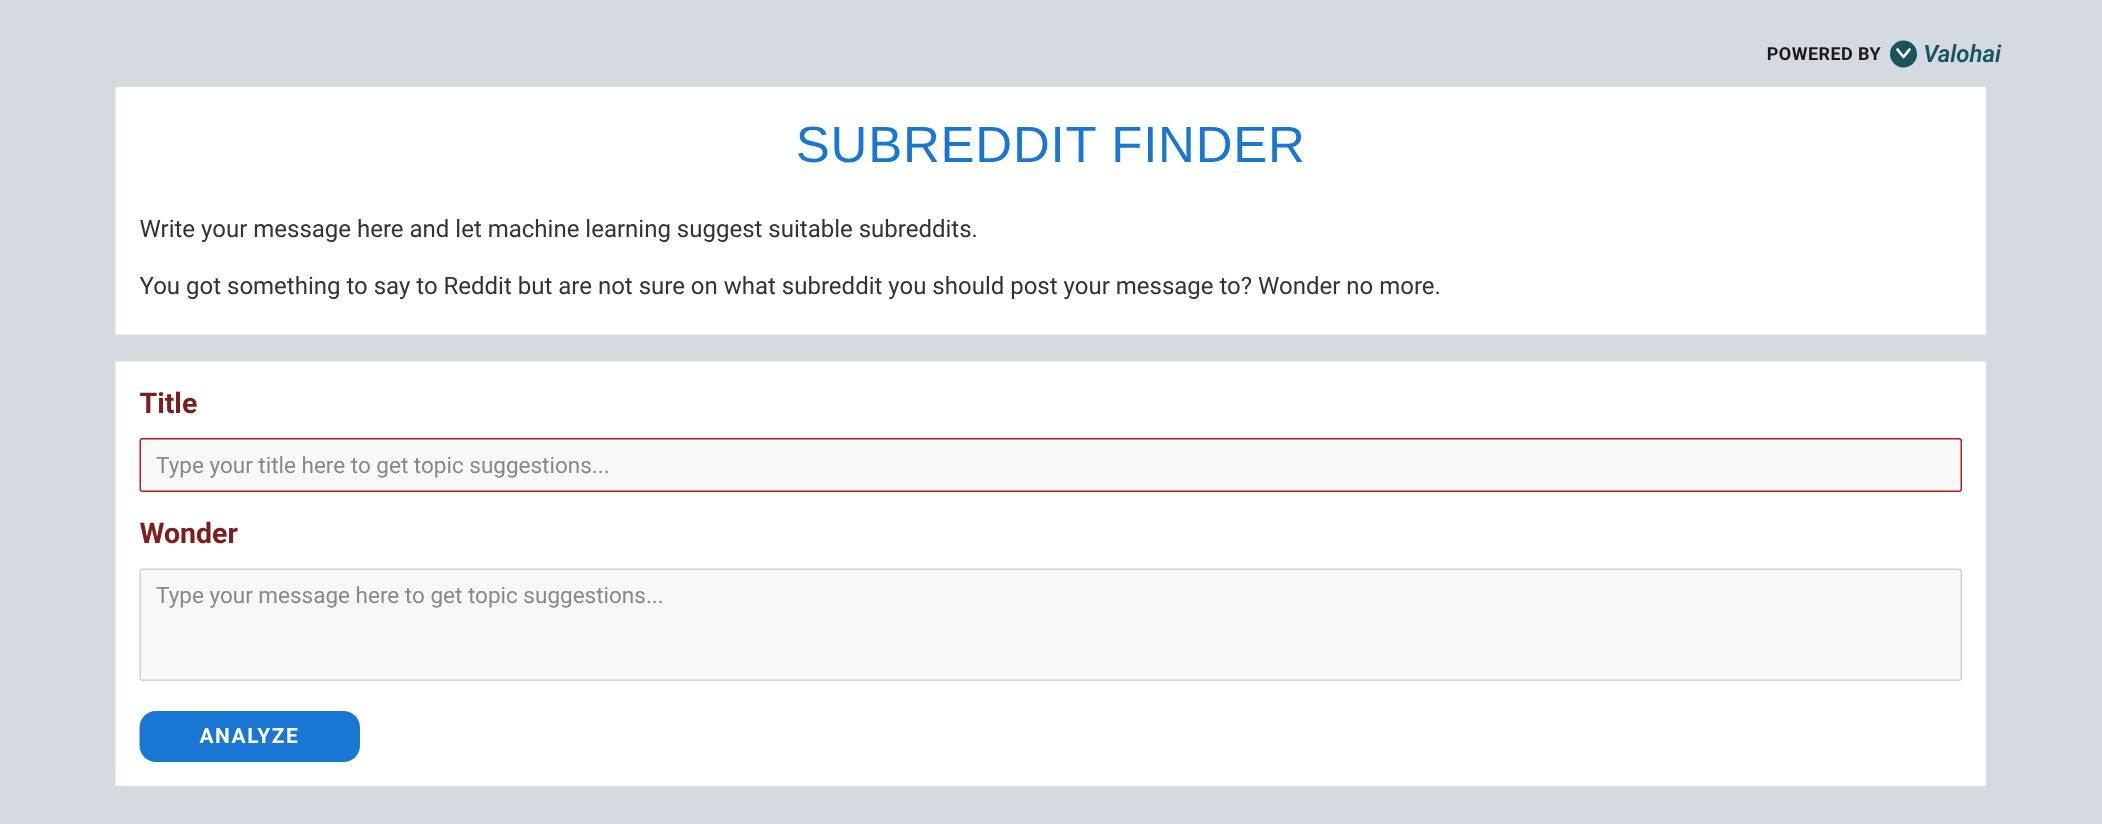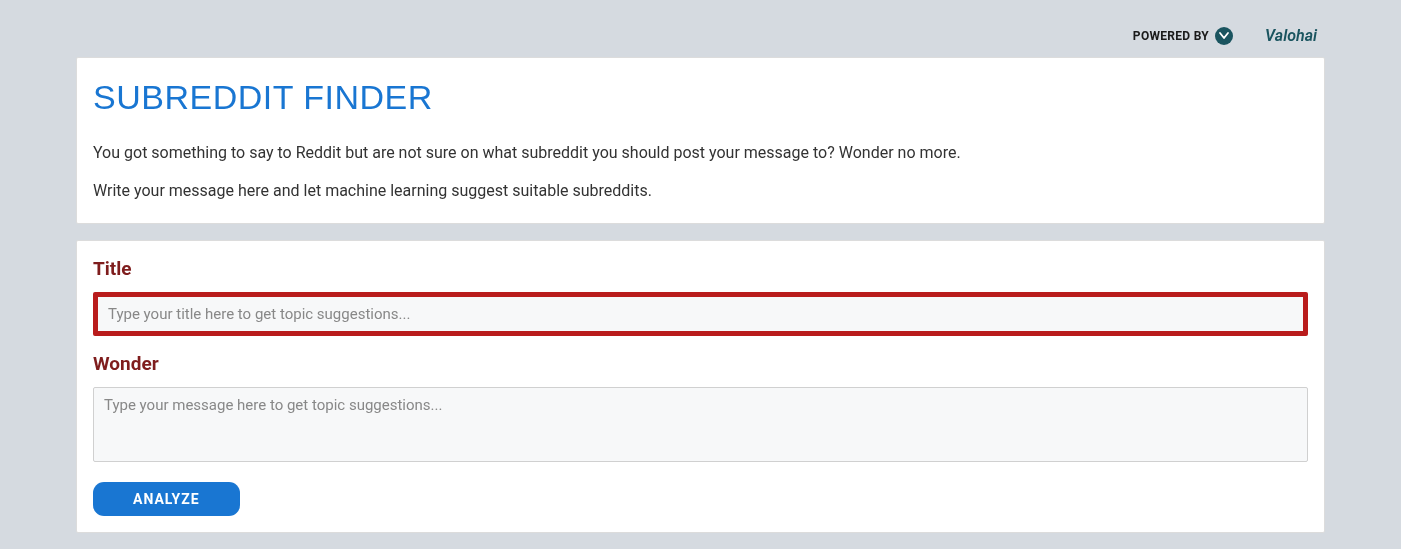--- a/index.html
+++ b/index.html
@@ -11,21 +11,21 @@
       background-color: #d5dae0;
       font-family: -apple-system, BlinkMacSystemFont, "Segoe UI", Roboto, "Helvetica Neue", Arial, sans-serif;
       width: 1401px;
       height: 549px;
       overflow: hidden;
     }
     .powered-by {
       display: flex;
       align-items: center;
       justify-content: flex-end;
-      padding: 26px 84px 12px 0;
+      padding: 26px 67px 12px 0;
       gap: 6px;
     }
     .powered-by-text {
       font-size: 12px;
       font-weight: 700;
       color: #1a1a1a;
       letter-spacing: 0.3px;
     }
     .valohai-logo {
       display: flex;
@@ -39,36 +39,36 @@
       border-radius: 50%;
       display: flex;
       align-items: center;
       justify-content: center;
     }
     .valohai-text {
       font-size: 16px;
       font-weight: 600;
       color: #1a545f;
       font-style: italic;
-      margin-left: 28px;
     }
     .card {
       background-color: #ffffff;
       margin: 0 76px 16px 76px;
       border: 1px solid #dcdcdc;
       border-radius: 2px;
       padding: 20px 16px;
     }
     .page-title {
       color: #1976d2;
       font-size: 34px;
       font-weight: 400;
       letter-spacing: 0.5px;
       margin-bottom: 24px;
       font-family: -apple-system, BlinkMacSystemFont, "Segoe UI", sans-serif;
+      text-align: center;
     }
     .description {
       color: #333;
       font-size: 16px;
       line-height: 1.5;
       margin-bottom: 14px;
     }
     .description:last-child {
       margin-bottom: 0;
     }
@@ -81,21 +81,21 @@
     }
     .field-label {
       font-size: 19px;
       font-weight: 700;
       color: #7f1d1d;
       margin-bottom: 12px;
     }
     .text-input {
       width: 100%;
       padding: 8px 10px;
-      border: 5px solid #b91c1c;
+      border: 1px solid #b91c1c;
       background-color: #f7f8f9;
       font-size: 15px;
       color: #333;
       border-radius: 2px;
       margin-bottom: 16px;
       font-family: inherit;
     }
     .text-input::placeholder {
       color: #888;
     }
@@ -138,22 +138,22 @@
       <svg width="12" height="12" viewBox="0 0 12 12">
         <path d="M 2 3 L 6 8 L 10 3" stroke="#ffffff" stroke-width="1.8" fill="none" stroke-linecap="round" stroke-linejoin="round"></path>
       </svg>
     </span>
     <span class="valohai-text">Valohai</span>
   </a>
 </div>
 
 <div class="card">
   <h1 class="page-title">SUBREDDIT FINDER</h1>
+  <p class="description">Write your message here and let machine learning suggest suitable subreddits.</p>
   <p class="description">You got something to say to Reddit but are not sure on what subreddit you should post your message to? Wonder no more.</p>
-  <p class="description">Write your message here and let machine learning suggest suitable subreddits.</p>
 </div>
 
 <div class="form-card">
   <div class="field-label">Title</div>
   <input type="text" class="text-input" placeholder="Type your title here to get topic suggestions..." style="">
   
   <div class="field-label">Wonder</div>
   <textarea class="textarea-input" placeholder="Type your message here to get topic suggestions..." style=""></textarea>
   
   <button class="analyze-button">ANALYZE</button>

